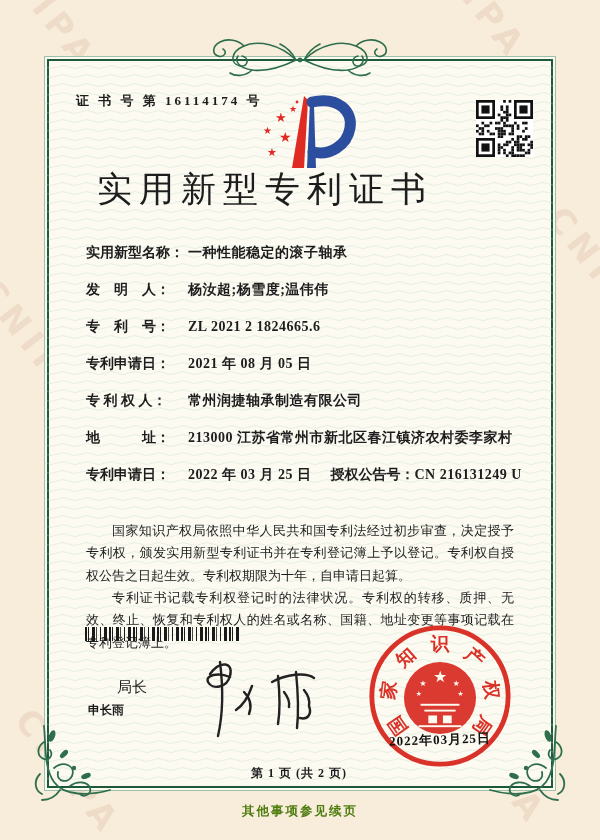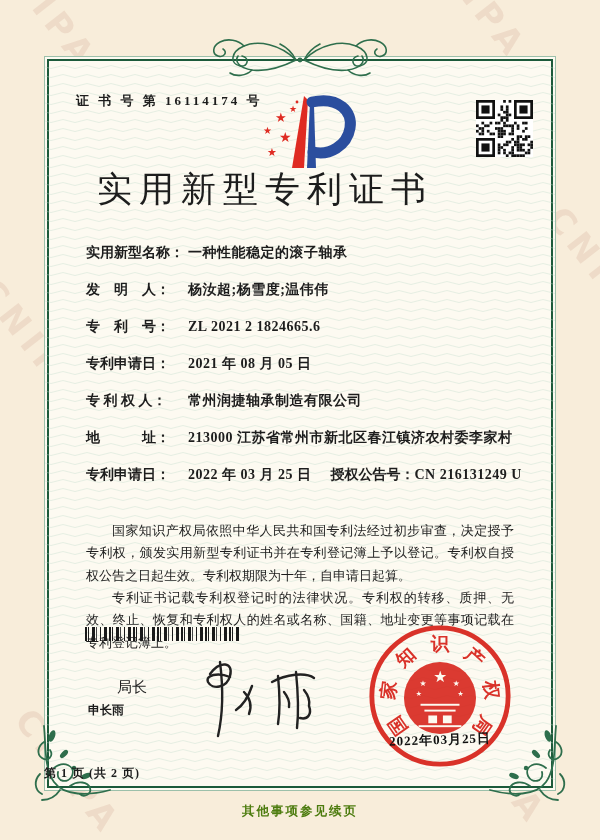--- a/index.html
+++ b/index.html
@@ -67,21 +67,21 @@
     font-family:"Liberation Sans","DejaVu Sans",sans-serif;}
   .sig-svg{left:180px;top:652px;}
   
   .seal{left:366px;top:622px;opacity:.95;}
   .seal-date{
     left:366px;top:731px;width:148px;text-align:center;
     font-size:13px;font-weight:700;letter-spacing:1px;color:#101010;
     transform:rotate(-2deg);
   }
   .page-info{
-    left:44px;top:765px;width:510px;
+    left:44px;top:765px;width:510px;text-align:center;
     font-size:12px;font-weight:600;letter-spacing:1px;
   }
   .footer-note{
     left:0;top:803px;width:600px;text-align:center;
     font-size:12.5px;font-weight:600;letter-spacing:2px;color:#4d7c0f;
   }
   .qr{left:476px;top:100px;}
   .logo{left:253px;top:90px;}
   .ornament-top{left:200px;top:34px;}
   .corner-l{left:30px;top:724px;}

